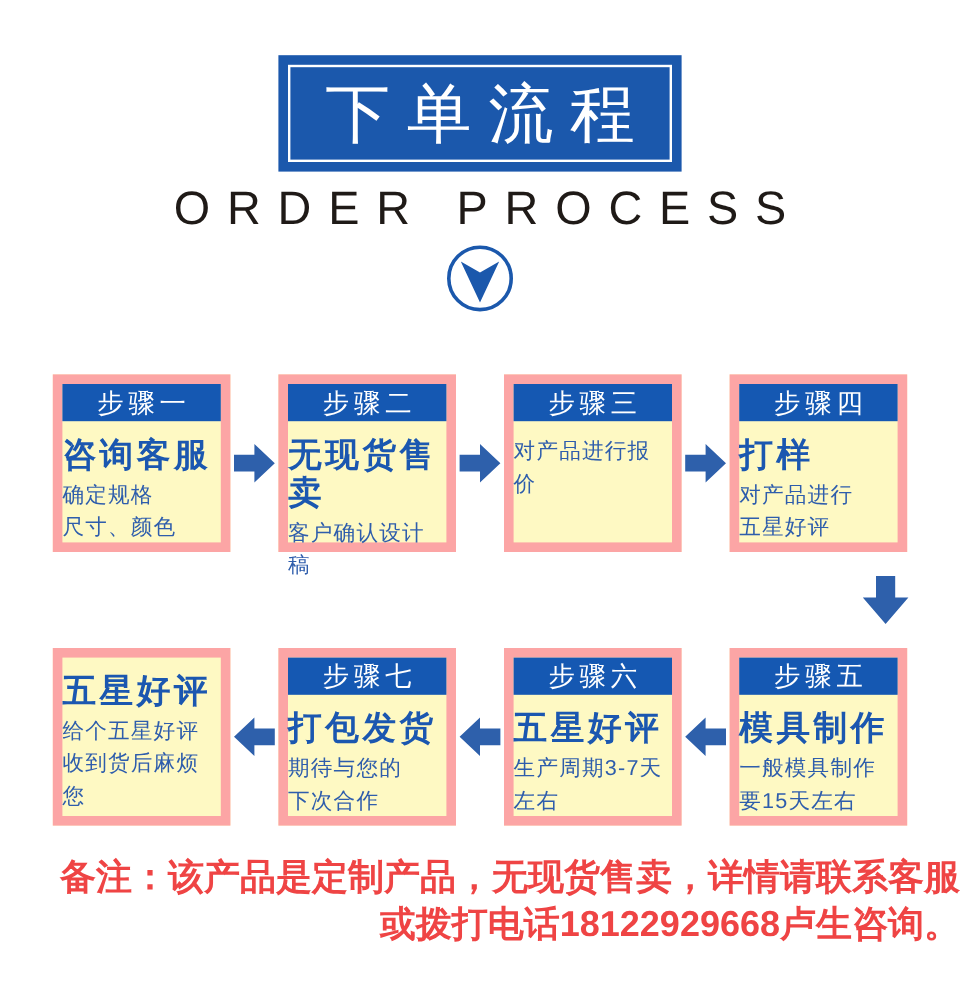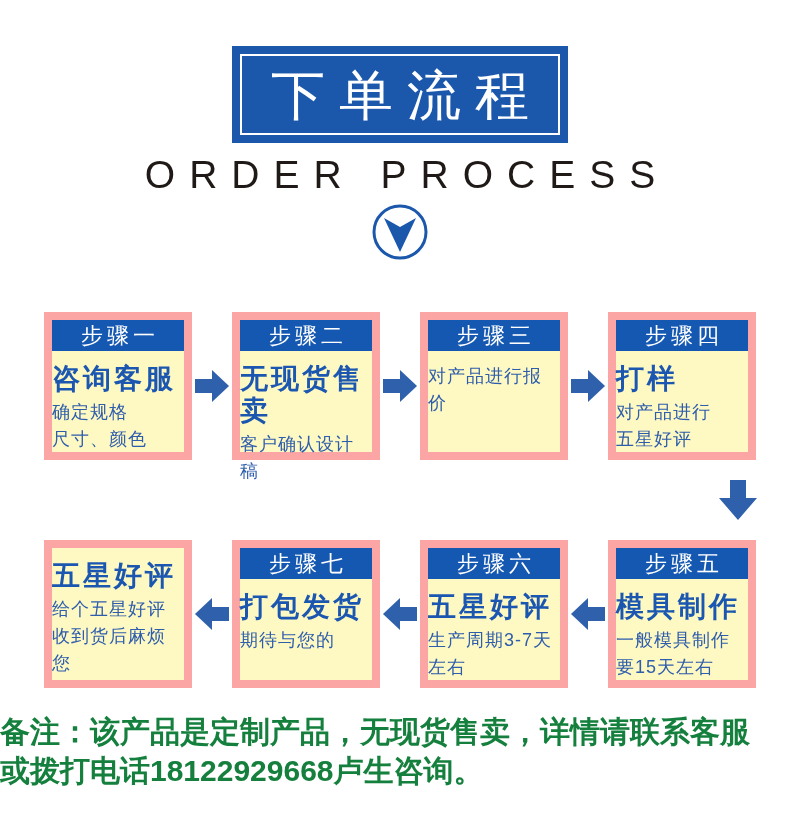--- a/index.html
+++ b/index.html
@@ -95,22 +95,22 @@
     font-size: 18px;
     line-height: 27px;
     letter-spacing: 1px;
   }
 
   .flow-arrow { flex: 0 0 auto; display: flex; align-items: center; }
 
   
   .note {
     margin-top: 24px;
-    text-align: left;
-    color: #15803d;
+    text-align: right;
+    color: #ef4444;
     font-weight: 700;
   }
   .note-line { font-size: 30px; line-height: 39px; letter-spacing: 0px; }
 </style>
 </head>
 <body>
 
 <div class="page">
 
   <div class="header">
@@ -204,20 +204,21 @@
         <svg width="38" height="38" viewBox="0 0 38 38">
             <path d="M36 12 H19 V3 L2 19 L19 35 V26 H36 Z" fill="#2e60ab"></path>
           </svg>
       </div>
 
       <div class="card">
         <div class="card-head">步骤七</div>
         <div class="card-body">
           <div class="card-title">打包发货</div>
           <div class="card-line">期待与您的</div>
+          <div class="card-line">下次合作</div>
         </div>
       </div>
 
       <div class="flow-arrow">
         <svg width="38" height="38" viewBox="0 0 38 38">
             <path d="M36 12 H19 V3 L2 19 L19 35 V26 H36 Z" fill="#2e60ab"></path>
           </svg>
       </div>
 
       <div class="card">

